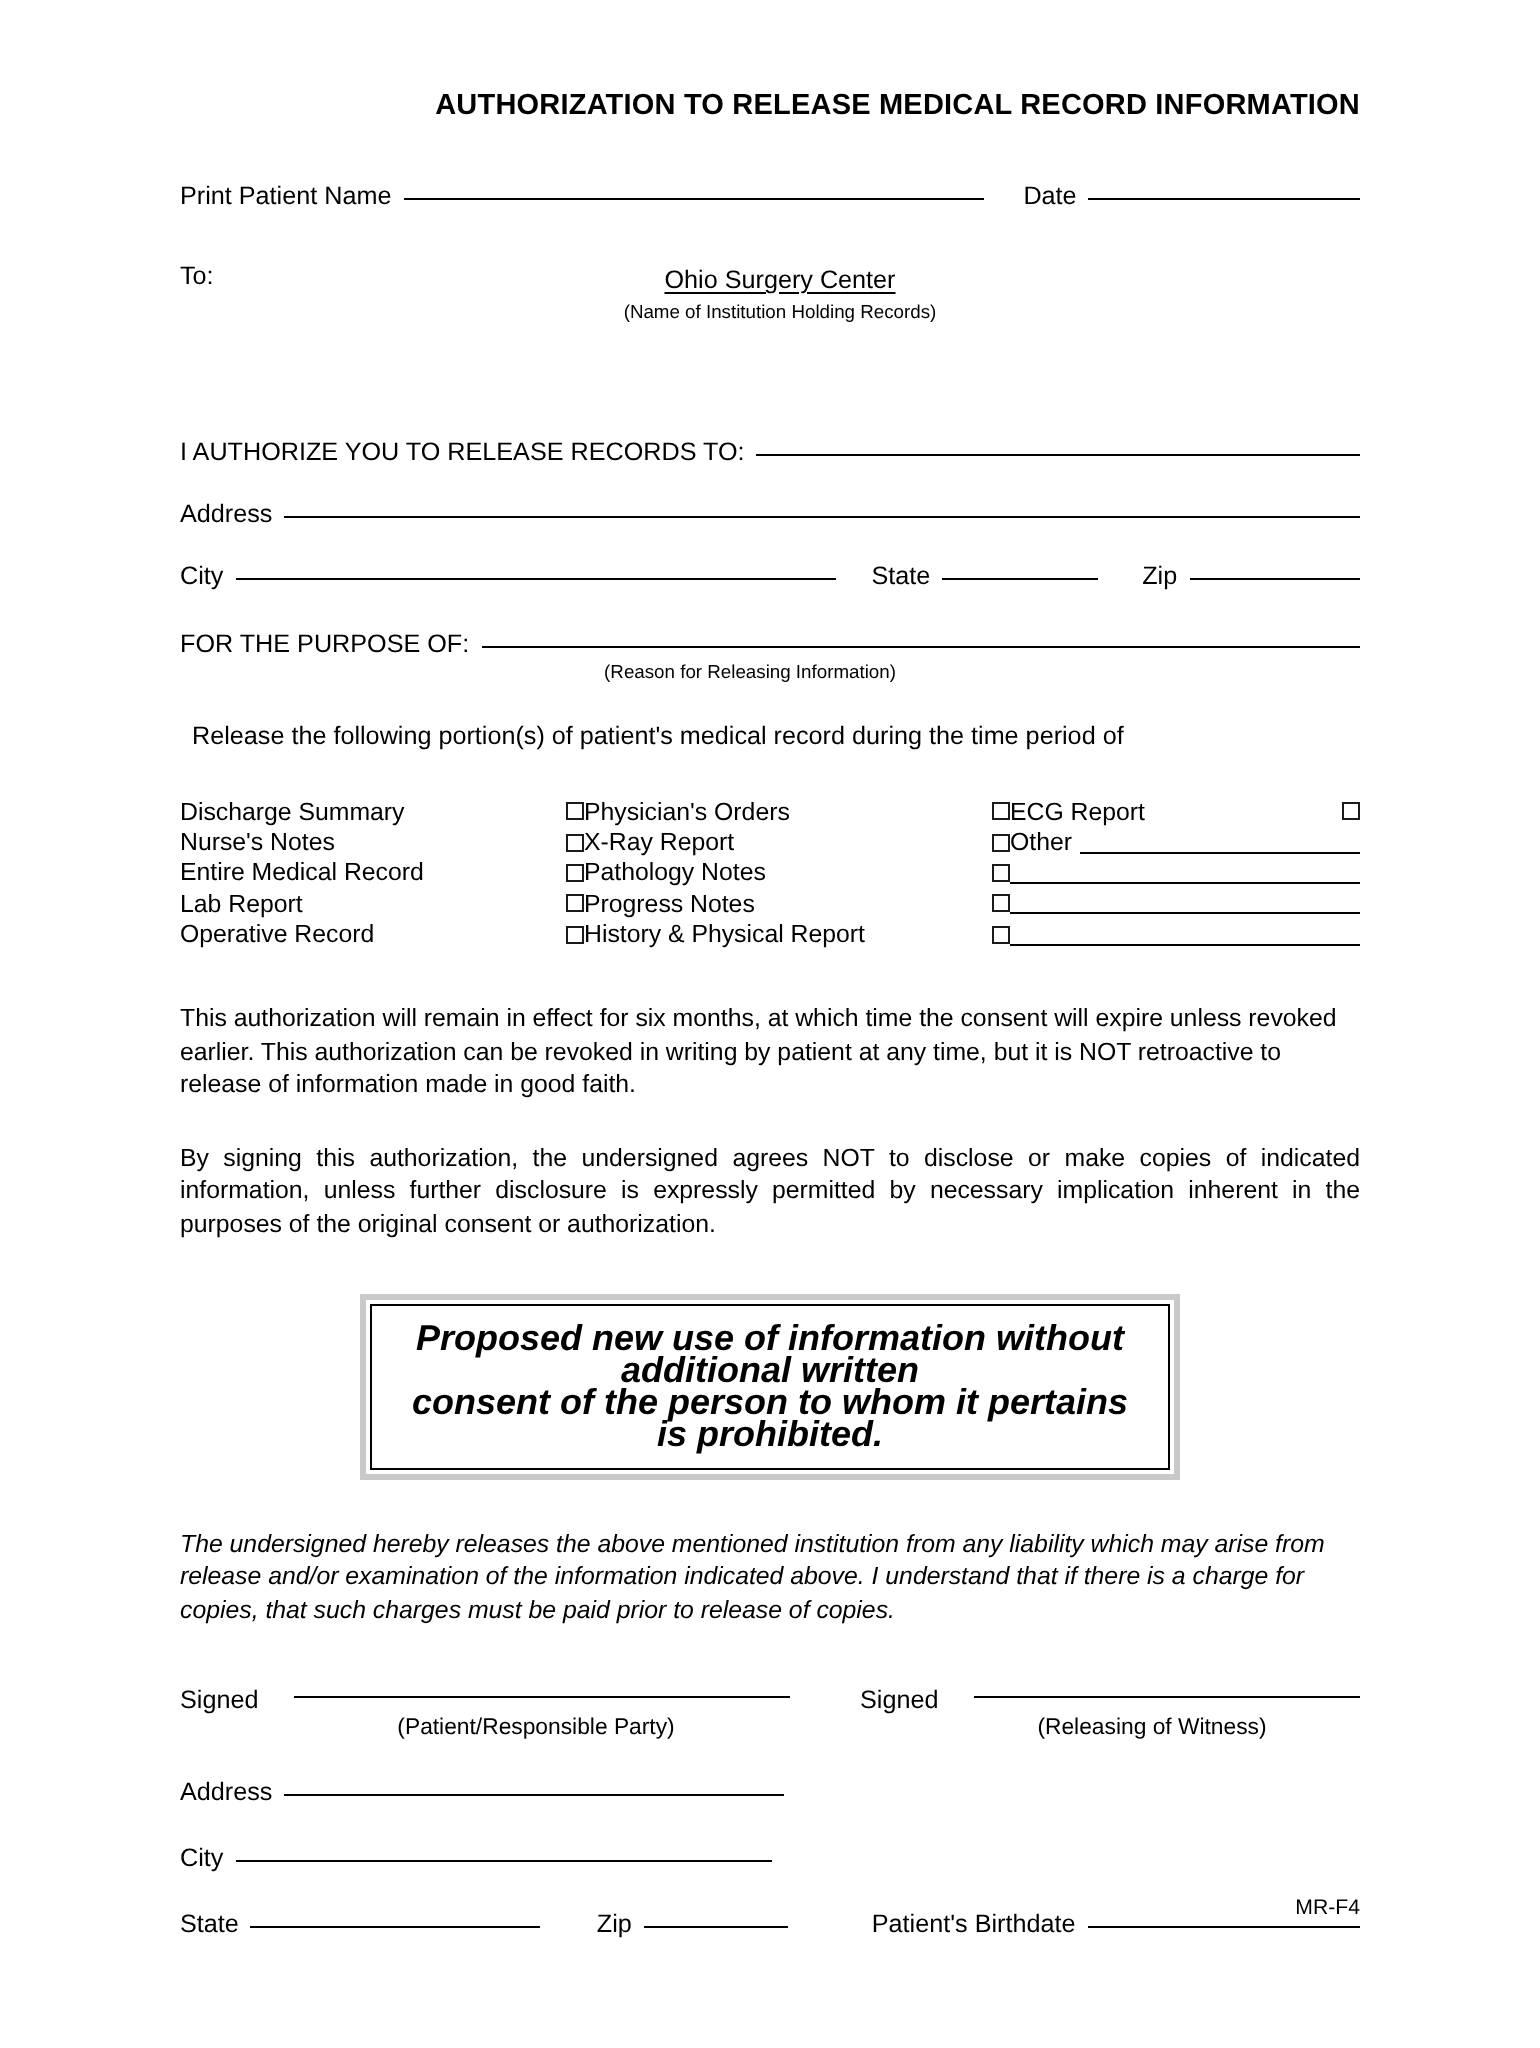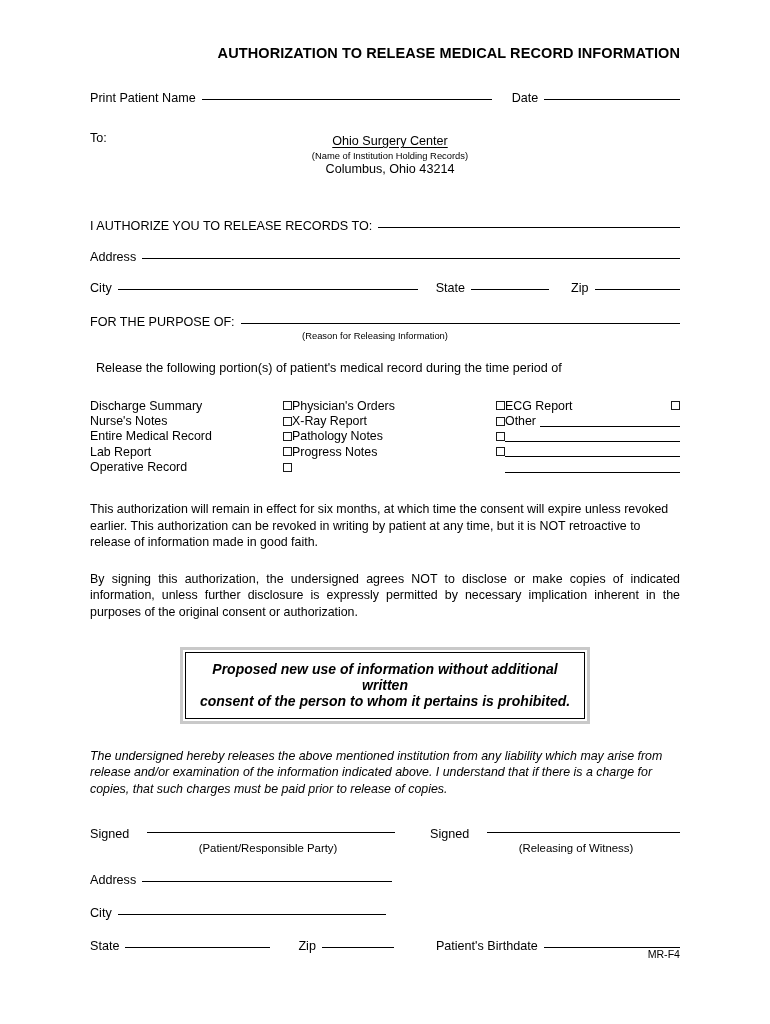--- a/index.html
+++ b/index.html
@@ -159,21 +159,21 @@
   .notice {
     width: 410px;
     border: 3px solid #c9c9c9;
     padding: 2px;
     background: #ffffff;
   }
   .notice-inner {
     border: 1.2px solid #000;
     padding: 8px 10px 9px 10px;
     text-align: center;
-    font-size: 14px;
+    font-size: 18px;
     font-weight: bold;
     font-style: italic;
     line-height: 16px;
   }
 
   
   .sig-block { margin-top: 30px; }
   .sig-row {
     display: flex;
     font-size: 12.6px;
@@ -215,21 +215,20 @@
       <span class="gap" style="width:20px;"></span>
       <span class="lbl">Date</span>
       <span class="rule grow" style="margin-left:6px;"></span>
     </div>
 
     <div class="to-block">
       <div class="to-label">To:</div>
       <div class="inst">
         <div><span class="inst-name">Ohio Surgery Center</span></div>
         <div class="inst-sub">(Name of Institution Holding Records)</div>
-        <div class="inst-line">Columbus, Ohio 43214</div>
       </div>
     </div>
 
     <div class="row" style="margin-top:26px;">
       <span class="lbl">I AUTHORIZE YOU TO RELEASE RECORDS TO:</span>
       <span class="rule grow" style="margin-left:6px;"></span>
     </div>
 
     <div class="row" style="margin-top:17px;">
       <span class="lbl">Address</span>
@@ -299,20 +298,25 @@
           <span class="spacer"></span>
           <span class="cbox"></span>
         </div>
         <div class="citem">
           <span class="name">Pathology Notes</span>
           <span class="spacer"></span>
           <span class="cbox"></span>
         </div>
         <div class="citem">
           <span class="name">Progress Notes</span>
+          <span class="spacer"></span>
+          <span class="cbox"></span>
+        </div>
+        <div class="citem">
+          <span class="name">History &amp; Physical Report</span>
           <span class="spacer"></span>
           <span class="cbox"></span>
         </div>
       </div>
 
       <div class="col col3">
         <div class="citem">
           <span class="name">ECG Report</span>
           <span class="spacer"></span>
           <span class="cbox"></span>

